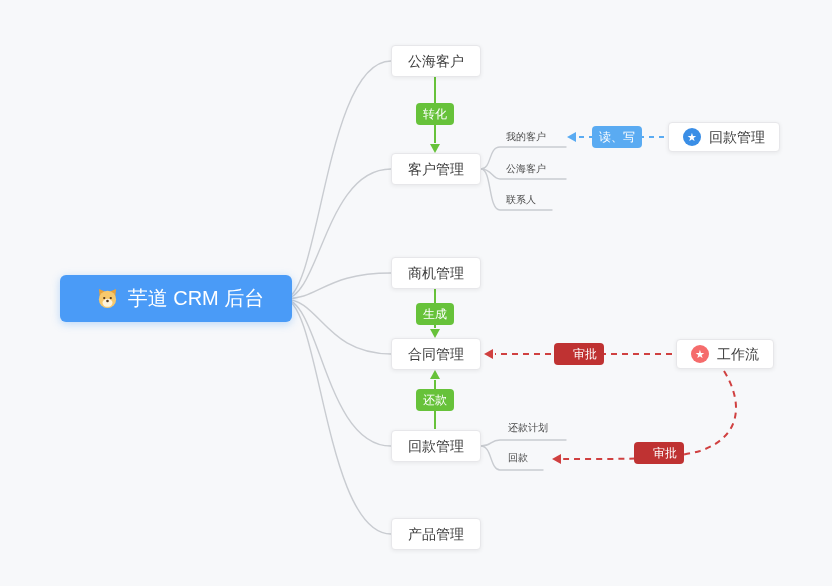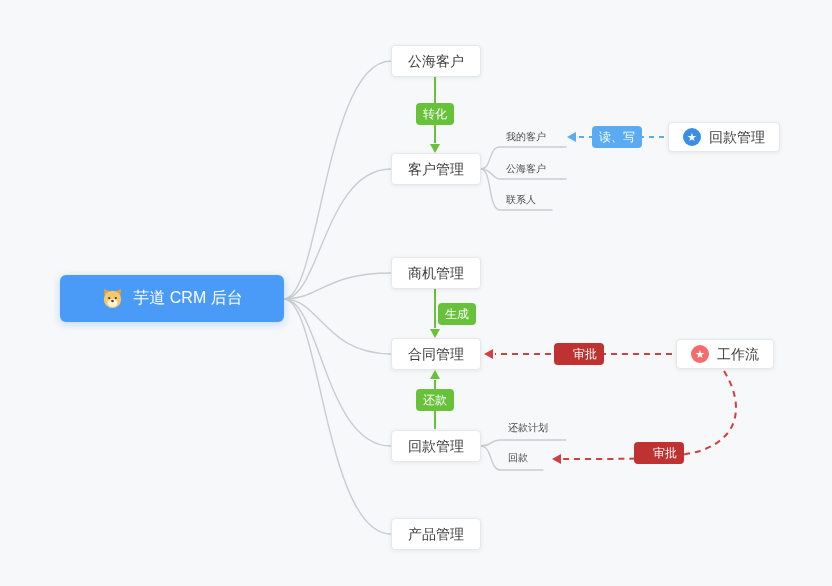--- a/index.html
+++ b/index.html
@@ -15,23 +15,23 @@
   .green-head{fill:var(--green);}
   .blue-dash{stroke:var(--blue);stroke-width:2;fill:none;stroke-dasharray:5 5;}
   .blue-head{fill:var(--blue);}
   .red-dash{stroke:var(--red-line);stroke-width:2;fill:none;stroke-dasharray:6 5;}
   .red-head{fill:var(--red-line);}
   .node{position:absolute;background:#fff;border:1px solid #e7e7ea;border-radius:4px;
         padding:6px 16px;font-size:14px;color:var(--node-text);white-space:nowrap;
         box-shadow:0 1px 4px rgba(0,0,0,.07);line-height:18px;}
   .side-node{display:flex;align-items:center;padding:5px 14px;}
   .root-node{position:absolute;left:60px;top:275px;width:224px;height:47px;
-        background:var(--root-bg);border-radius:6px;color:#fff;font-size:16px;
+        background:var(--root-bg);border-radius:6px;color:#fff;font-size:20px;
         display:flex;align-items:center;justify-content:center;gap:9px;
-        box-shadow:0 2px 8px rgba(74,155,247,.35);white-space:nowrap;}
+        box-shadow:0 2px 8px rgba(74,155,247,.35);white-space:nowrap;padding-left:8px;}
   .leaf{position:absolute;font-size:10px;color:#4a4a4a;white-space:nowrap;line-height:18px;}
   .badge{position:absolute;transform:translate(-50%,-50%);color:#fff;font-size:12px;
         padding:3px 7px;border-radius:4px;white-space:nowrap;line-height:16px;}
   .badge-green{background:var(--green);}
   .badge-blue{background:var(--blue);}
   .badge-red{background:var(--red-badge);padding-left:19px;}
   .star{width:18px;height:18px;border-radius:50%;display:inline-flex;align-items:center;
         justify-content:center;color:#fff;font-size:11px;margin-right:8px;flex:0 0 18px;}
   .star-blue{background:#3a8ee6;}
   .star-red{background:#f56c6c;}
@@ -107,19 +107,19 @@
   <div class="node side-node" style="left:668px;top:122px;">
     <span class="star star-blue">★</span>
     <span>回款管理</span>
   </div>
   <div class="node side-node" style="left:676px;top:339px;">
     <span class="star star-red">★</span>
     <span>工作流</span>
   </div>
 
   <div class="badge badge-green" style="left:435px;top:114px;text-align:right;">转化</div>
-  <div class="badge badge-green" style="left:457px;top:314px;text-align:center;">生成</div>
+  <div class="badge badge-green" style="left:435px;top:314px;text-align:center;">生成</div>
   <div class="badge badge-green" style="left:435px;top:400px;">还款</div>
   <div class="badge badge-blue" style="left:617px;top:137px;">读、写</div>
   <div class="badge badge-red" style="left:579px;top:354px;">审批</div>
   <div class="badge badge-red" style="left:659px;top:453px;">审批</div>
 
 </div>
 
 </body></html>

